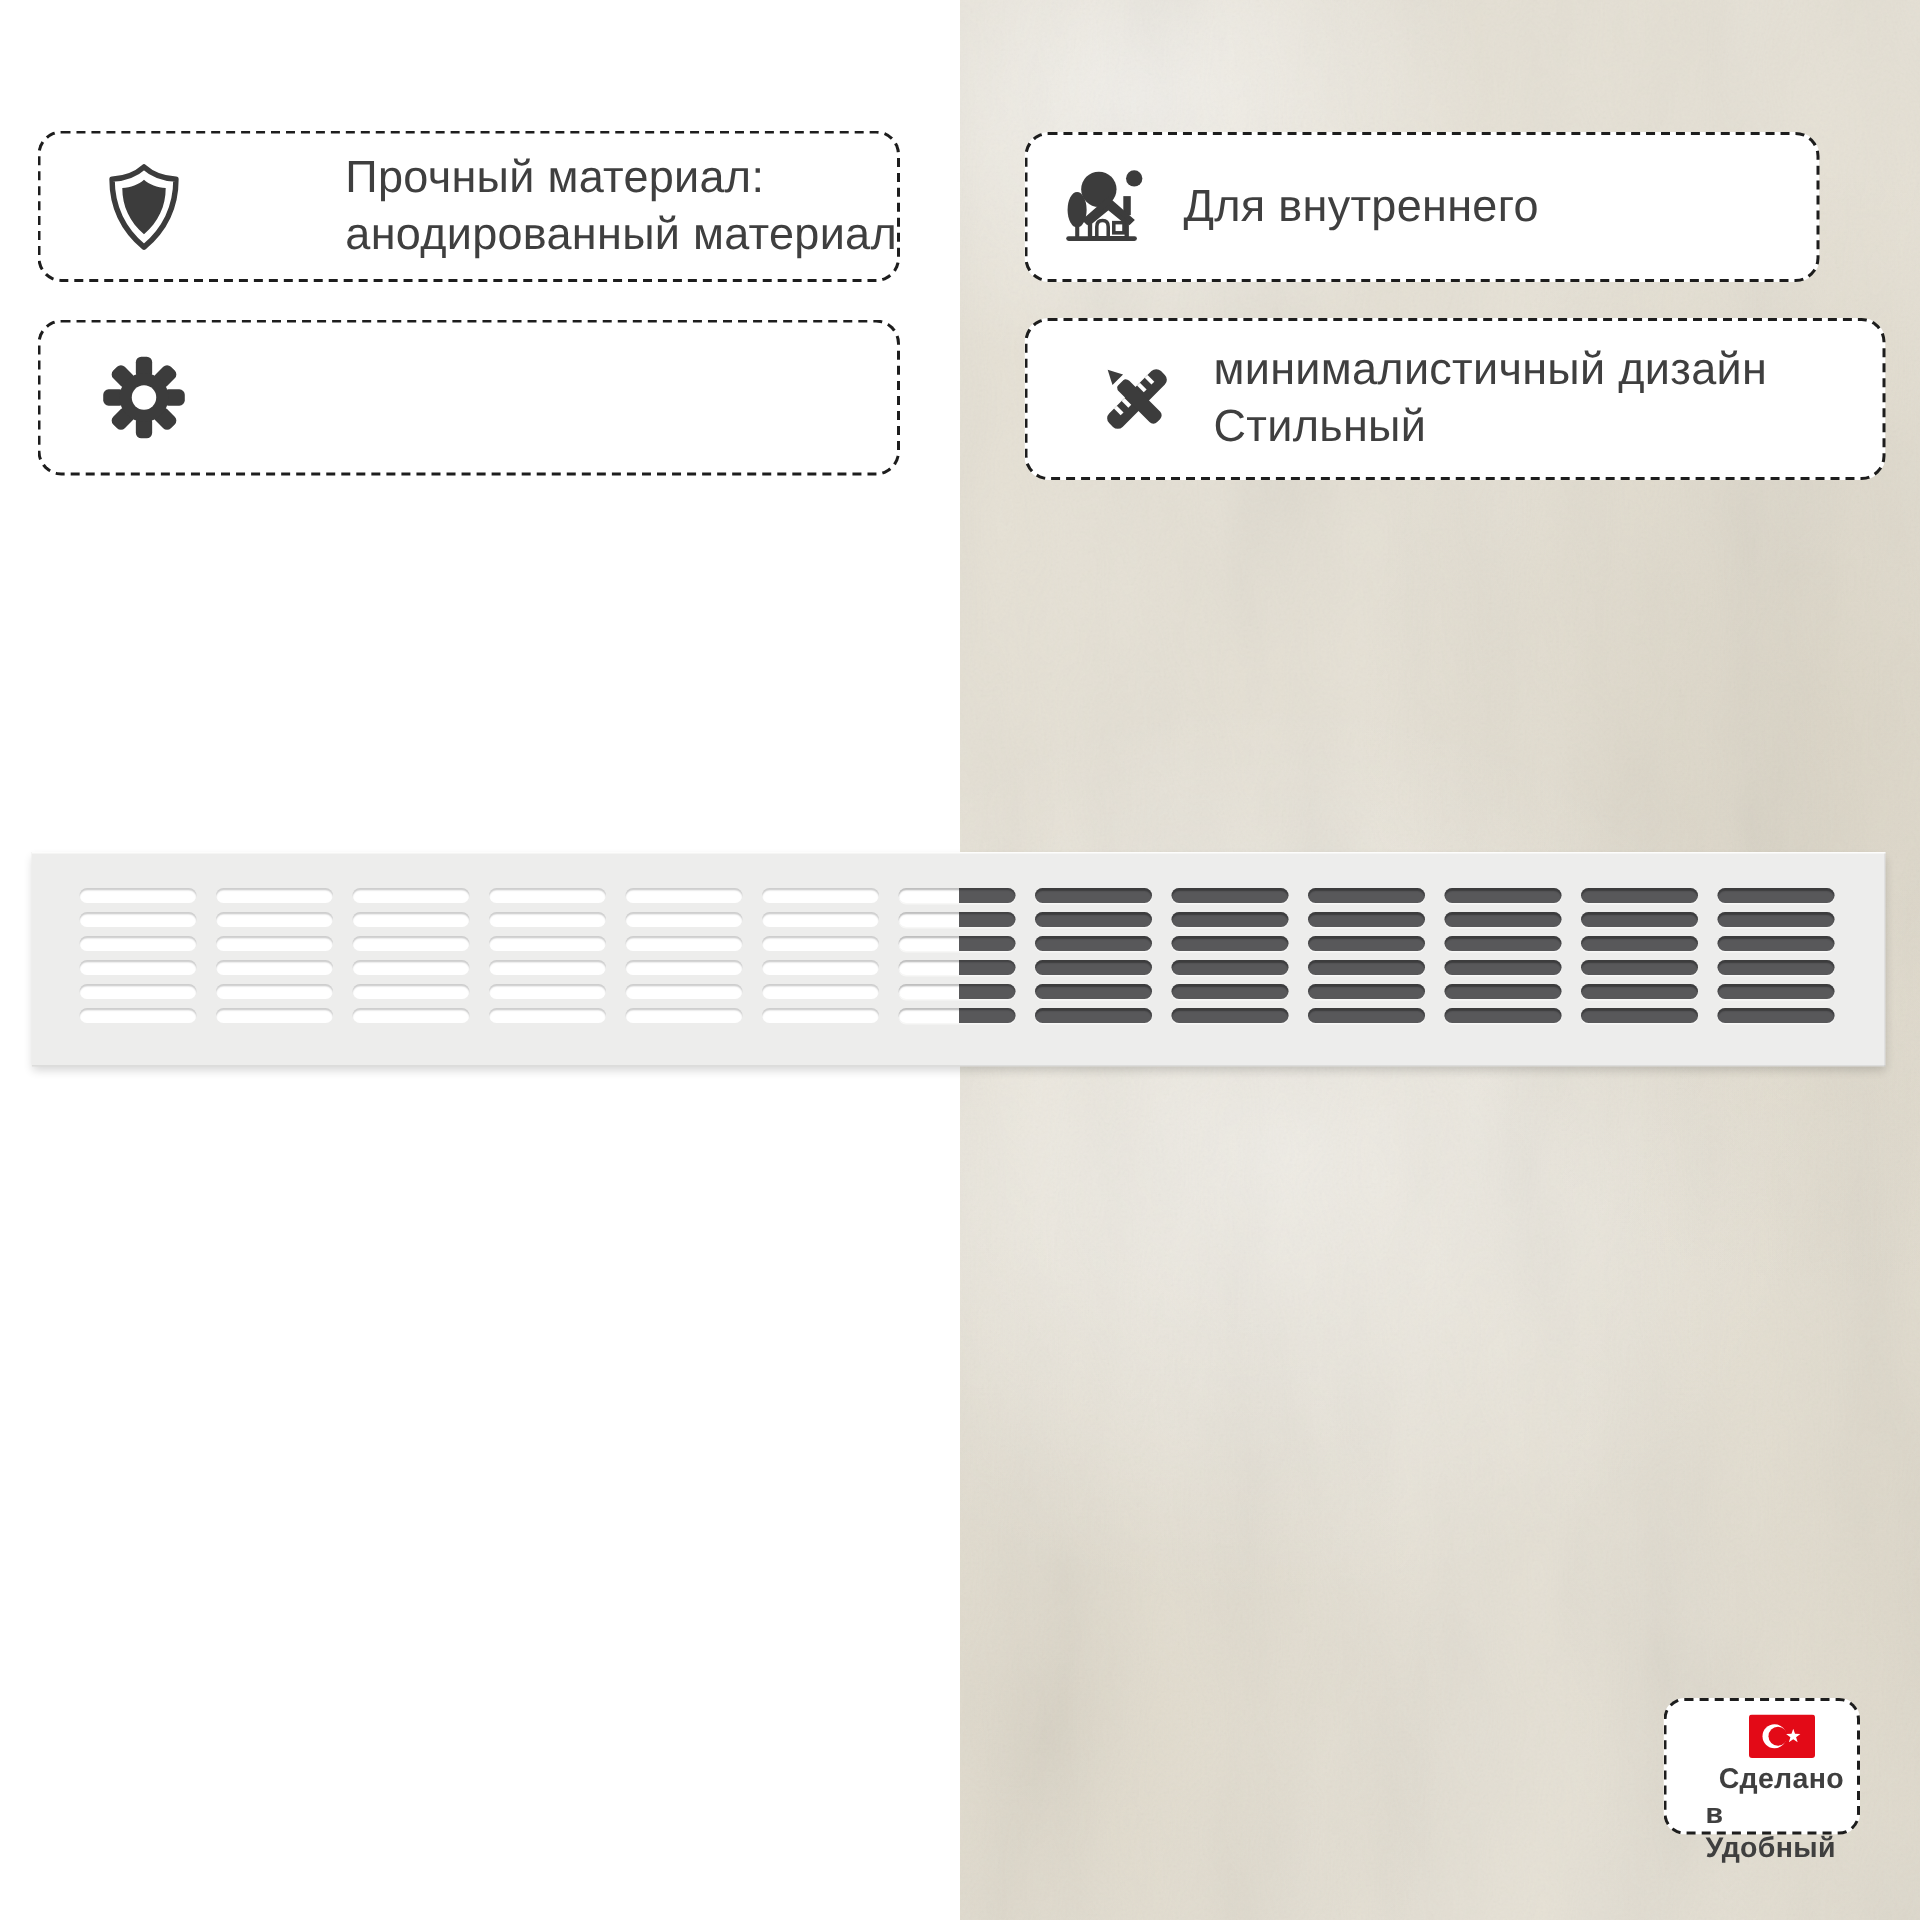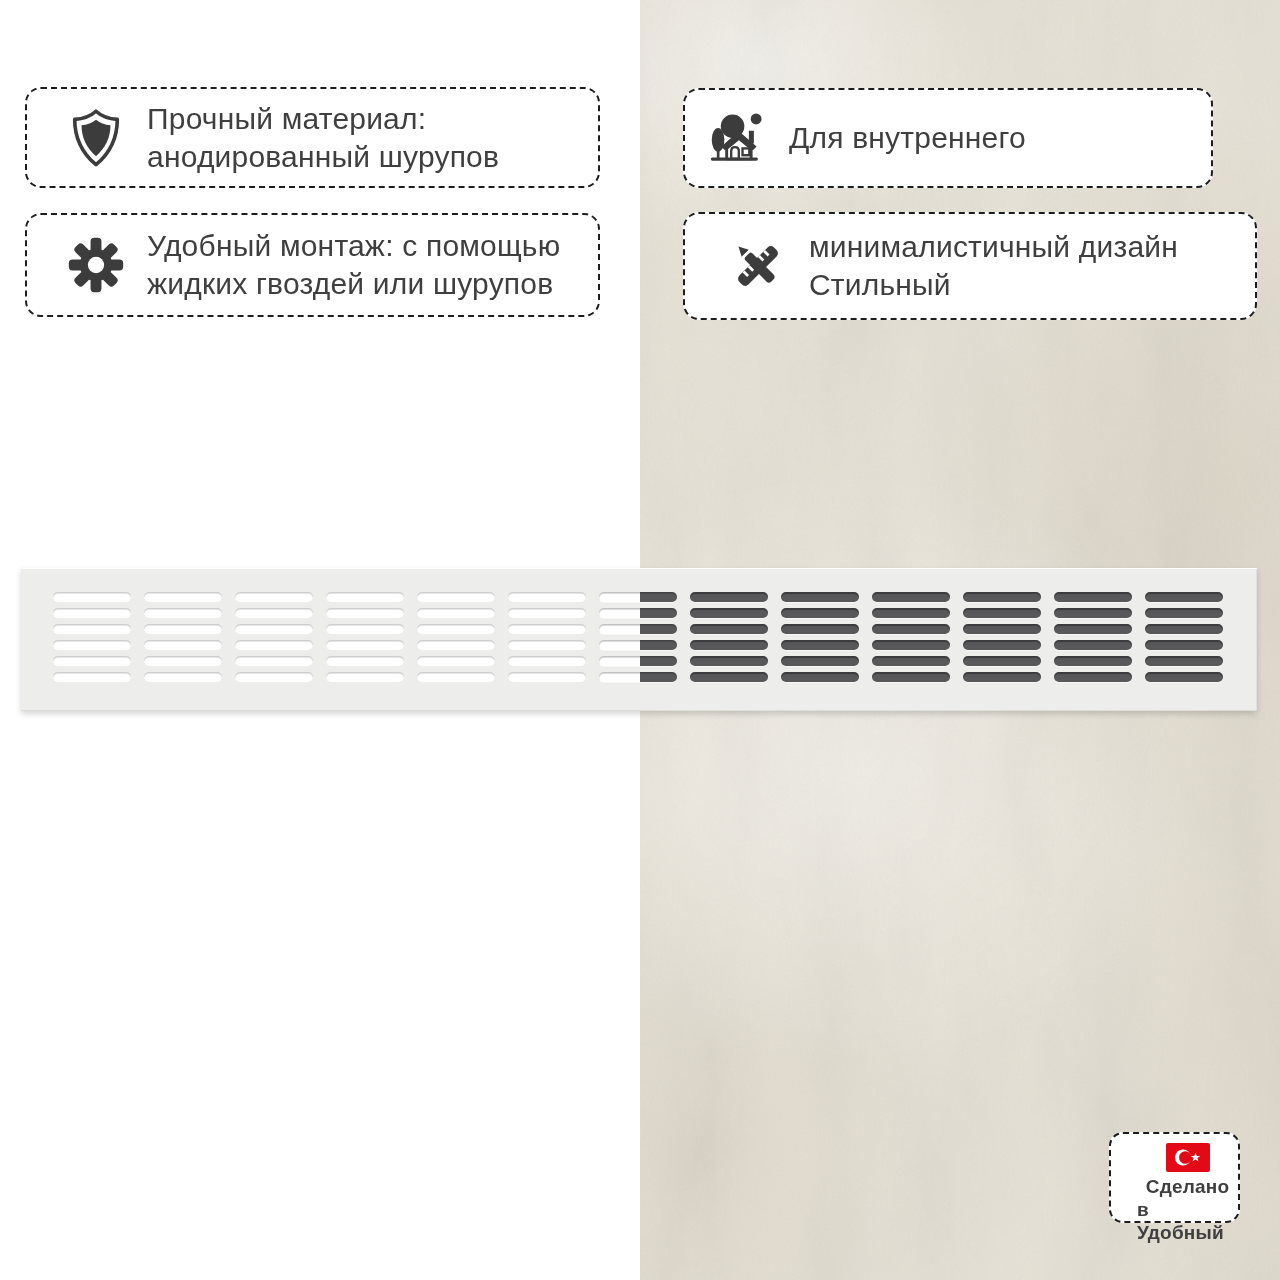--- a/index.html
+++ b/index.html
@@ -21,21 +21,21 @@
   }
   .bg-right svg.texture{position:absolute;left:0;top:0;display:block;}
 
   
   .feature-box{
     position:absolute;display:flex;align-items:center;box-sizing:border-box;
     background:var(--box-bg,#fff);
     border:2px dashed var(--box-border,#1d1d1d);
     border-radius:16px;
   }
-  .box-a{left:25px;top:87px;width:575px;height:101px;padding-left:40px;}
+  .box-a{left:25px;top:87px;width:575px;height:101px;padding-left:40px;justify-content:space-between;}
   .box-b{left:25px;top:213px;width:575px;height:104px;padding-left:40px;}
   .box-c{left:683px;top:88px;width:530px;height:100px;padding-left:24px;}
   .box-d{left:683px;top:212px;width:574px;height:108px;padding-left:44px;}
   .feature-icon{flex:0 0 58px;width:58px;height:58px;margin-right:22px;color:var(--icon,#3c3c3c);}
   .feature-icon svg{width:58px;height:58px;display:block;}
   .feature-text{font-size:30px;line-height:38px;color:var(--text,#3f3f3f);letter-spacing:.2px;white-space:nowrap;}
 
   
   .grille{
     position:absolute;left:21px;top:568px;width:1236px;height:143px;
@@ -89,45 +89,41 @@
 
   <div class="feature-box box-a">
     <span class="feature-icon">
       <svg viewBox="0 0 64 64" aria-hidden="true">
         <path d="M32 2.5 C26.5 7.5 17.5 11 8.5 11.5 C8.5 31 16.5 48.5 32 61.5 C47.5 48.5 55.5 31 55.5 11.5 C46.5 11 37.5 7.5 32 2.5 Z" fill="none" stroke="currentColor" stroke-width="4" stroke-linejoin="round"></path>
         <path d="M32 2.5 C26.5 7.5 17.5 11 8.5 11.5 C8.5 31 16.5 48.5 32 61.5 C47.5 48.5 55.5 31 55.5 11.5 C46.5 11 37.5 7.5 32 2.5 Z" fill="currentColor" transform="translate(32 32) scale(0.68) translate(-32 -32)"></path>
       </svg>
     </span>
     <div class="feature-text">
       <div>Прочный материал:</div>
-      <div>анодированный шурупов</div>
+      <div>анодированный материал</div>
     </div>
   </div>
 
   <div class="feature-box box-b">
     <span class="feature-icon">
       <svg viewBox="0 0 64 64" aria-hidden="true">
         <g fill="currentColor">
           <rect x="26" y="2" width="12" height="16" rx="4"></rect>
           <rect x="26" y="2" width="12" height="16" rx="4" transform="rotate(45 32 32)"></rect>
           <rect x="26" y="2" width="12" height="16" rx="4" transform="rotate(90 32 32)"></rect>
           <rect x="26" y="2" width="12" height="16" rx="4" transform="rotate(135 32 32)"></rect>
           <rect x="26" y="2" width="12" height="16" rx="4" transform="rotate(180 32 32)"></rect>
           <rect x="26" y="2" width="12" height="16" rx="4" transform="rotate(225 32 32)"></rect>
           <rect x="26" y="2" width="12" height="16" rx="4" transform="rotate(270 32 32)"></rect>
           <rect x="26" y="2" width="12" height="16" rx="4" transform="rotate(315 32 32)"></rect>
           <circle cx="32" cy="32" r="18"></circle>
         </g>
         <circle cx="32" cy="32" r="9" fill="#ffffff"></circle>
       </svg>
     </span>
-    <div class="feature-text">
-      <div>Удобный монтаж: с помощью</div>
-      <div>жидких гвоздей или шурупов</div>
-    </div>
   </div>
 
   <div class="feature-box box-c">
     <span class="feature-icon">
       <svg viewBox="0 0 64 64" aria-hidden="true">
         <g fill="currentColor">
           <circle cx="52" cy="11" r="6"></circle>
           <circle cx="26" cy="19" r="13"></circle>
           <ellipse cx="10" cy="34" rx="7" ry="13"></ellipse>
           <rect x="8.6" y="45" width="3" height="10"></rect>

